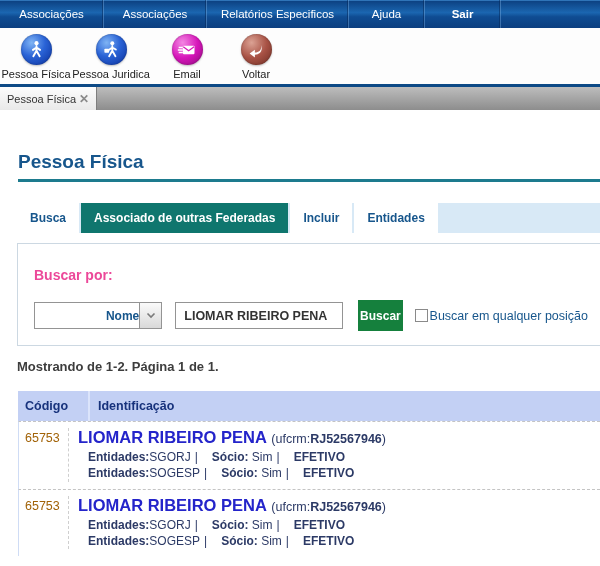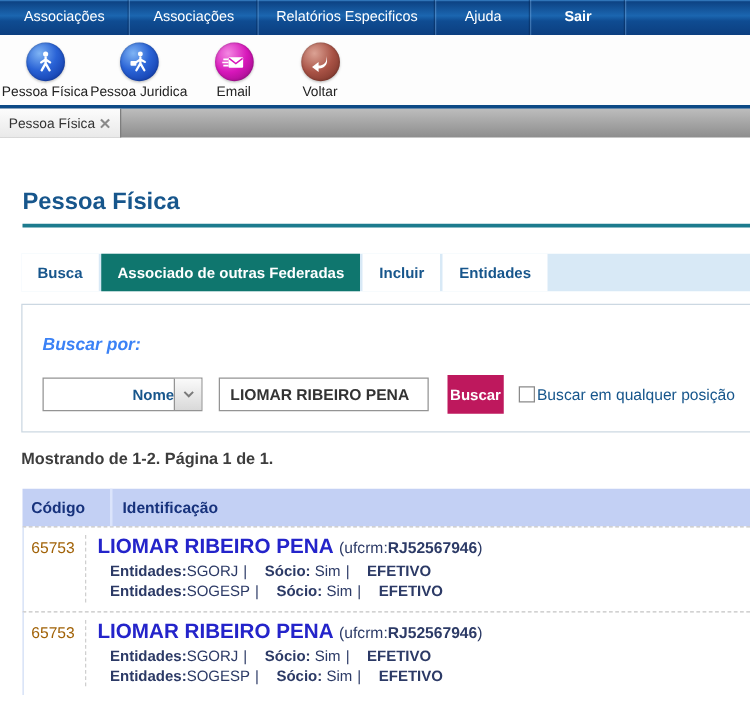--- a/index.html
+++ b/index.html
@@ -71,39 +71,39 @@
     display: flex; align-items: center; padding: 0 13px; cursor: default; white-space: nowrap;
   }
   .subtab.active { background: #0f766e; color: #fff; }
 
   
   .panel {
     margin: 10px -5px 0 17px;
     border: 1px solid #ccd8e2; background: #fff;
     padding: 23px 16px 14px 16px;
   }
-  .panel-heading { font-size: 14px; font-weight: bold; color: #3b82f6; margin-bottom: 17px; font-style: italic; }
+  .panel-heading { font-size: 14px; font-weight: bold; color: #ec4899; margin-bottom: 17px; }
   .controls { display: flex; align-items: center; }
   .select {
     width: 156px; height: 27px; border: 1px solid #949494; background: #fff;
     display: flex; justify-content: flex-end; align-items: center; margin-right: 13px;
   }
   .select-label { padding-left: 8px; font-weight: bold; font-size: 12px; color: #17568c; }
   .select-btn {
     width: 22px; height: 100%; border-left: 1px solid #949494;
     background: linear-gradient(180deg, #fafafa, #d9d9d9);
     display: flex; align-items: center; justify-content: center;
   }
   .text-input {
     width: 168px; height: 27px; border: 1px solid #949494;
     padding: 0 8px; font-weight: bold; font-size: 12.5px; color: #333;
     font-family: "Liberation Sans", sans-serif; margin-right: 15px;
   }
   .buscar-btn {
-    width: 54px; height: 31px; background: #be185d; color: #fff;
+    width: 54px; height: 31px; background: #15803d; color: #fff;
     font-weight: bold; font-size: 12px; border: none; margin-right: 12px;
     font-family: "Liberation Sans", sans-serif; cursor: default;
   }
   .checkbox-row { display: flex; align-items: center; }
   .checkbox { width: 13px; height: 13px; border: 1px solid #8a8a8a; background: #fff; flex: none; }
   .checkbox-label { font-size: 12.5px; color: #17568c; white-space: nowrap; margin-left: 2px; }
 
   
   .results-summary { margin: 12px 0 0 17px; font-size: 13px; font-weight: bold; color: #3d3d3d; line-height: 1.4; }
 

